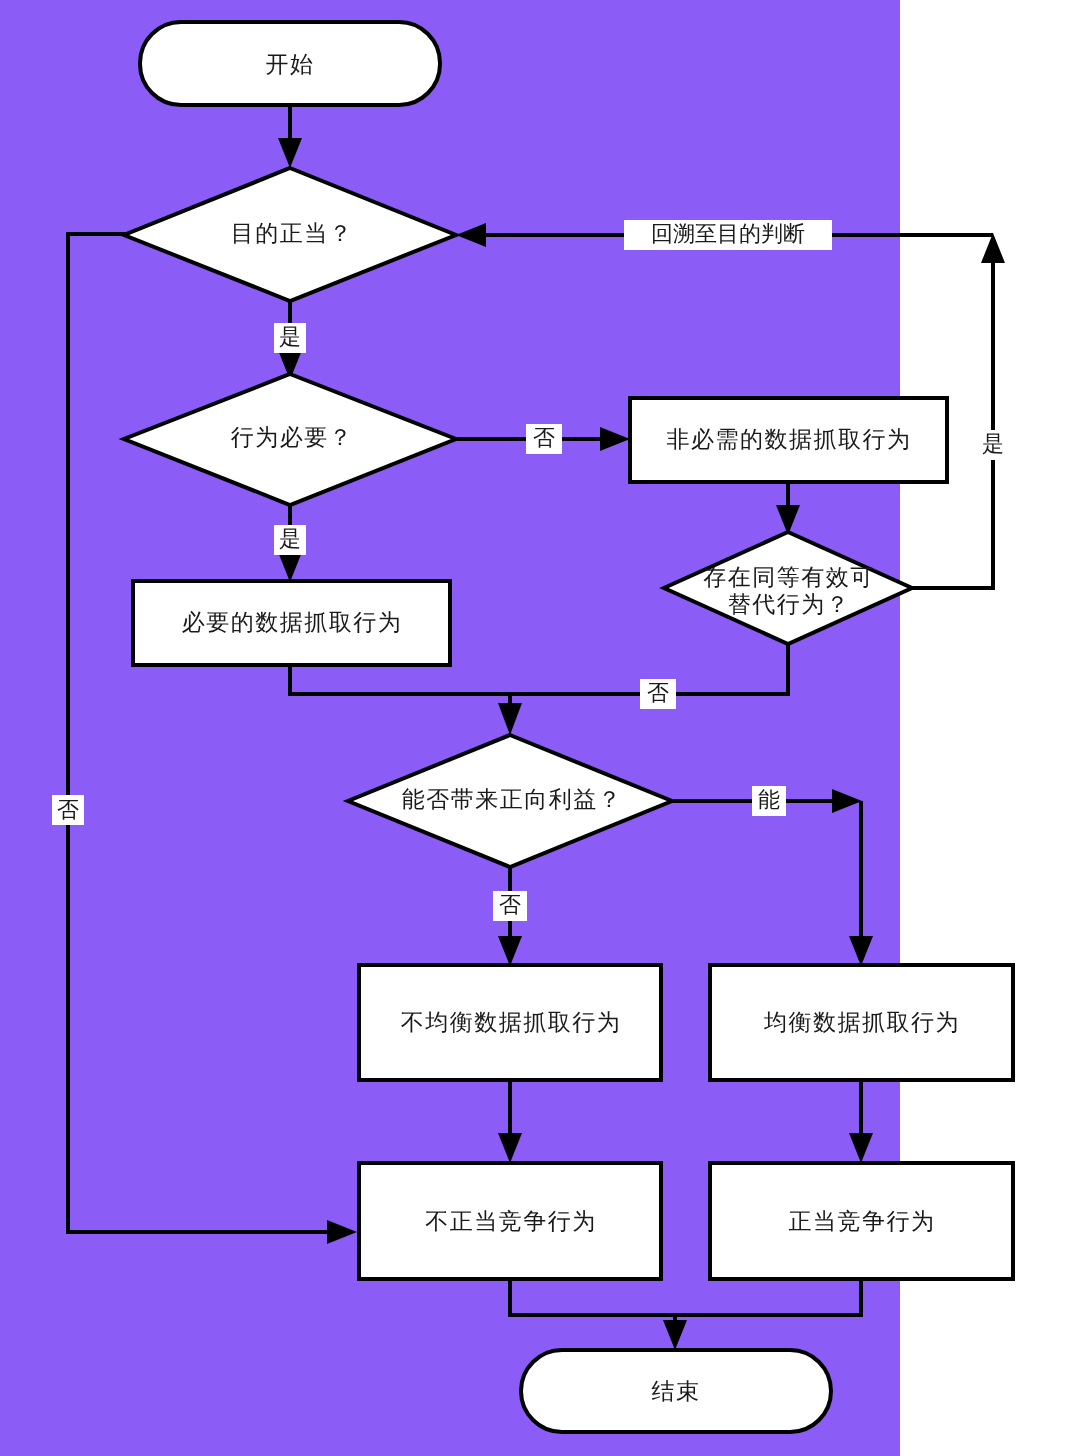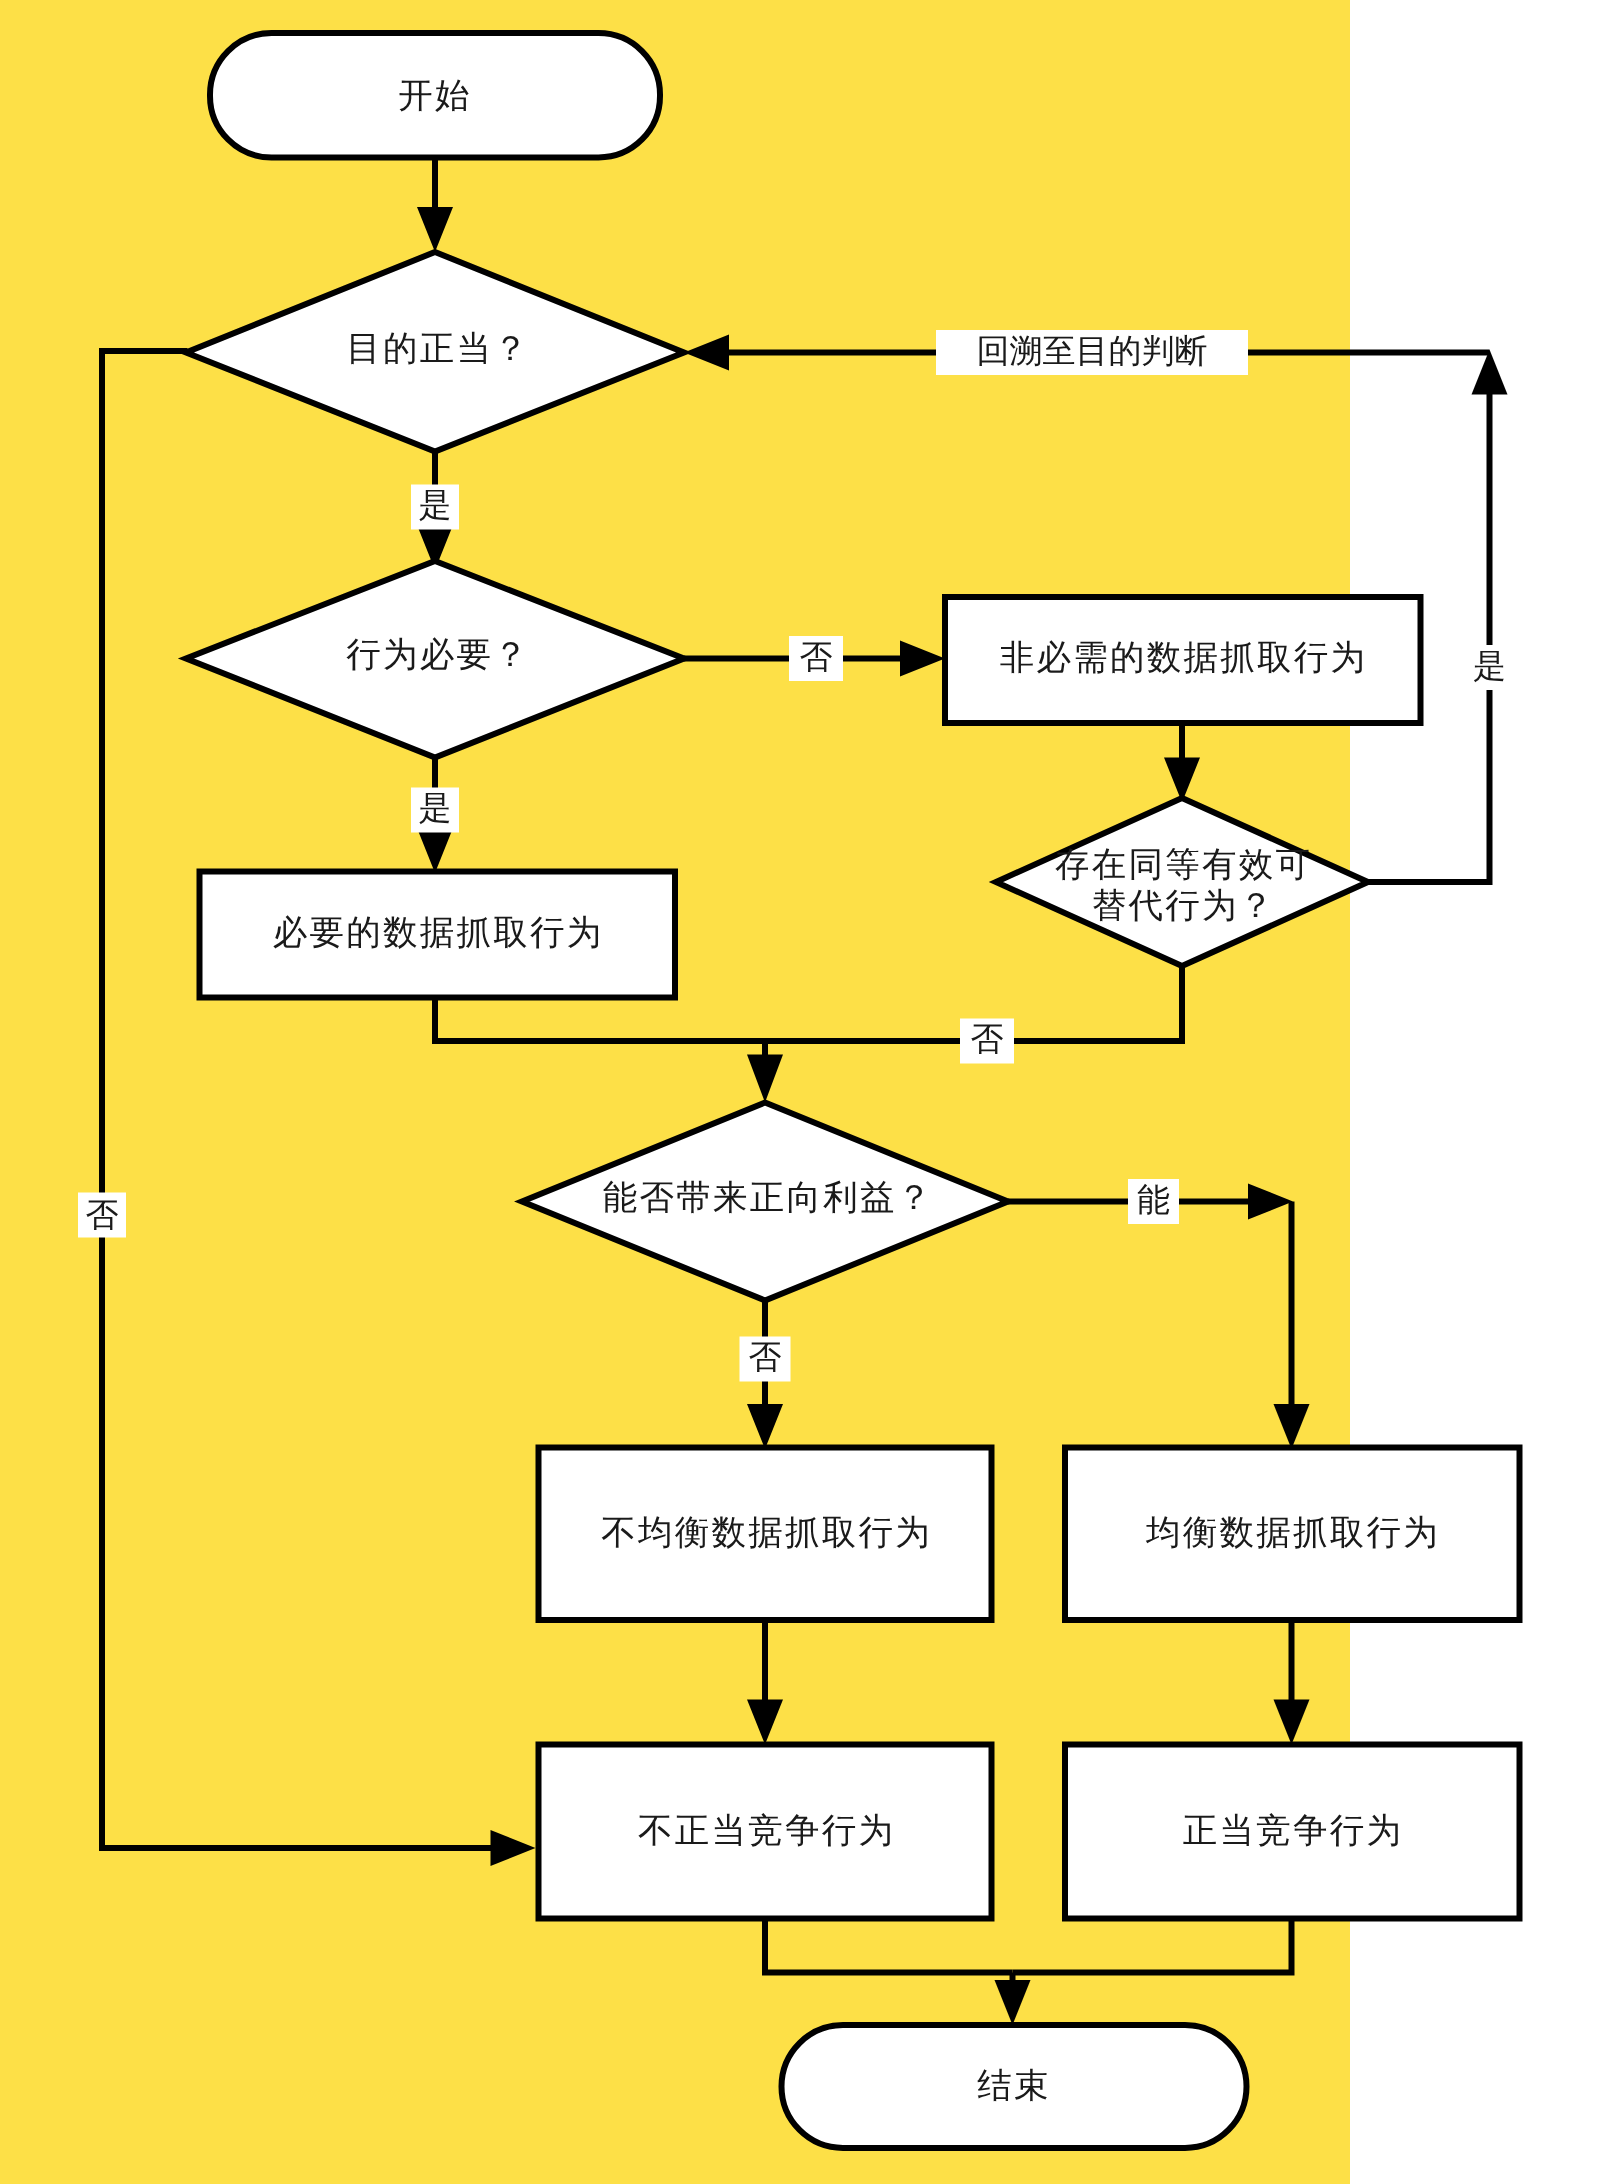--- a/index.html
+++ b/index.html
@@ -10,21 +10,21 @@
   body {
     width: 1080px;
     height: 1456px;
     font-family: "DejaVu Sans", "Liberation Sans", sans-serif;
     overflow: hidden;
   }
   #flowchart-root {
     position: relative;
     width: 900px;
     height: 1456px;
-    background: #fde047;
+    background: #8b5cf6;
   }
   svg.chart-svg {
     display: block;
     width: 1080px;
     height: 1456px;
   }
   .node-shape {
     fill: #ffffff;
     stroke: #000000;
     stroke-width: 4;

